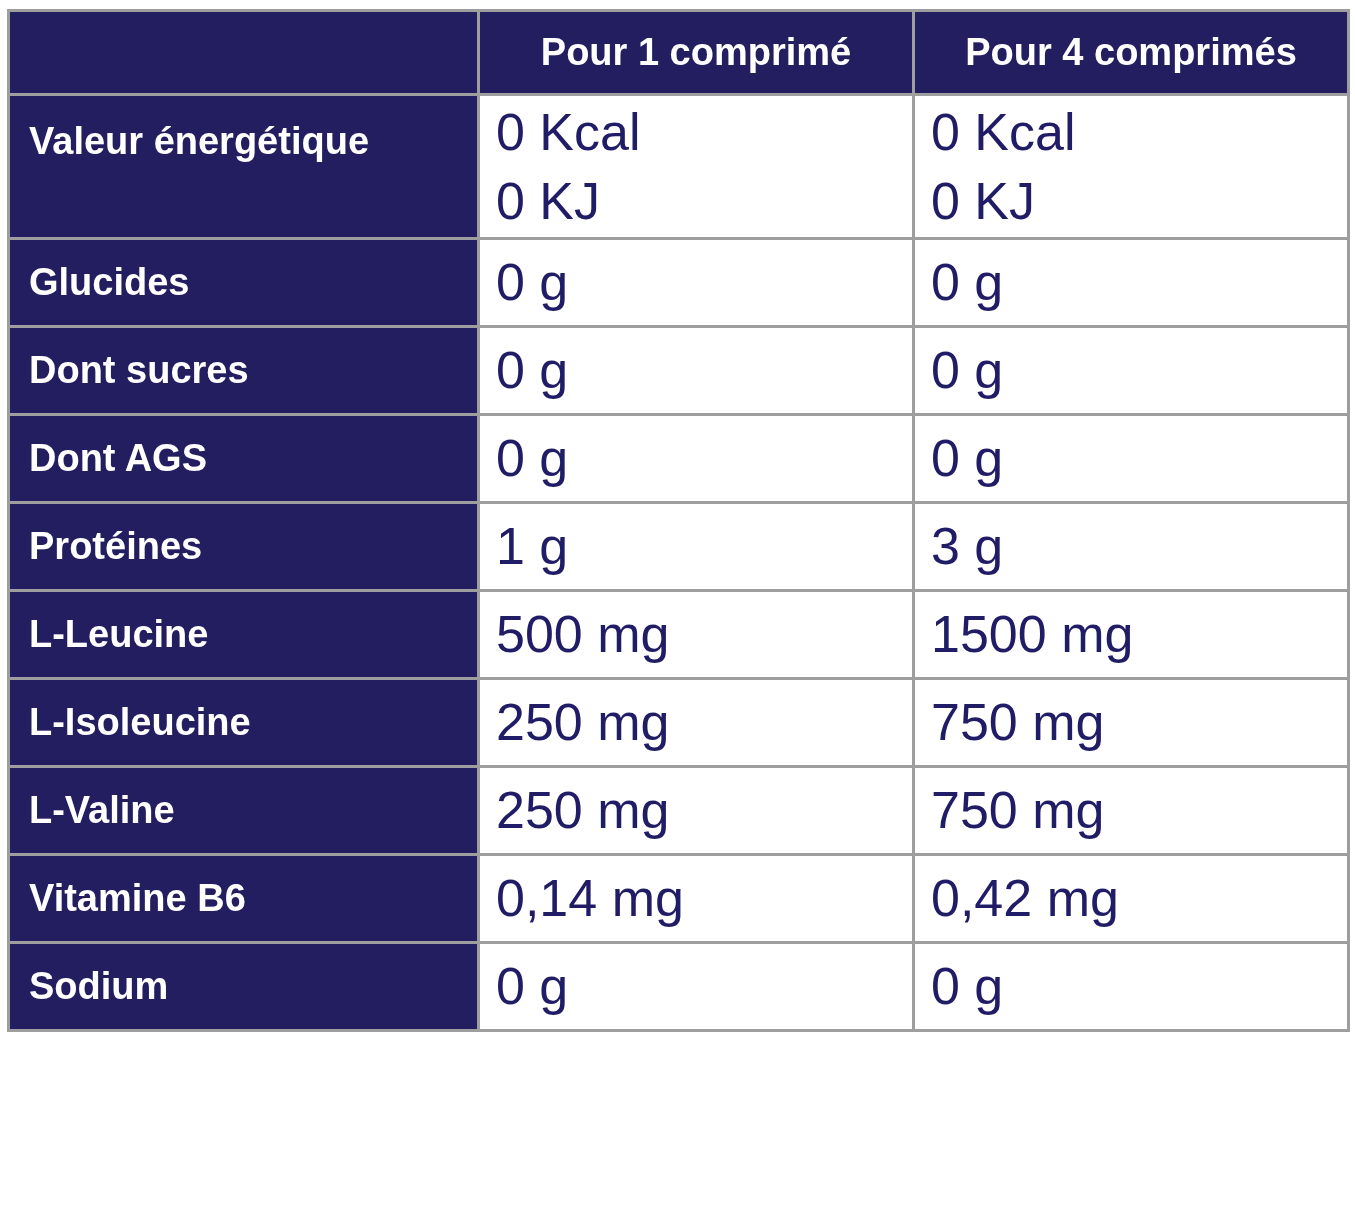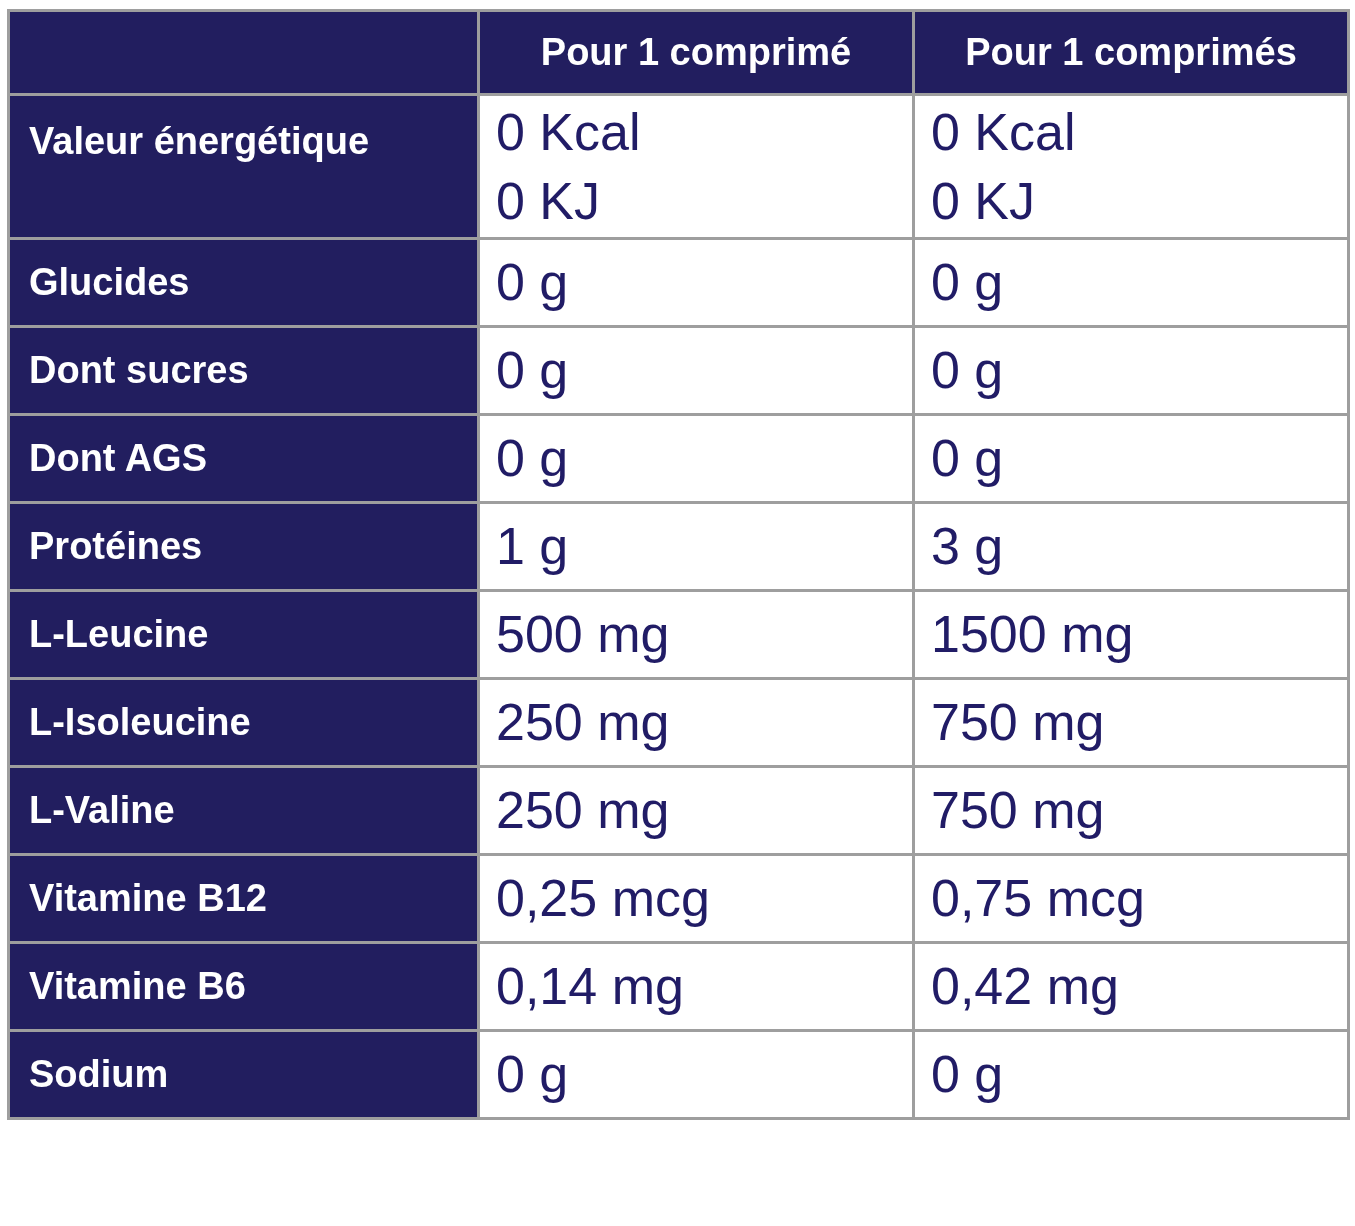--- a/index.html
+++ b/index.html
@@ -70,21 +70,21 @@
 <table class="nutrition">
   <colgroup>
     <col class="c1">
       <col class="c2">
       <col class="c3">
   </colgroup>
   <thead>
     <tr>
       <th></th>
       <th>Pour 1 comprimé</th>
-      <th>Pour 1 comprimés</th>
+      <th>Pour 4 comprimés</th>
     </tr>
   </thead>
   <tbody id="rows">
       <tr class="multiline">
     <td class="label">Valeur énergétique</td>
     <td class="value">0 Kcal
 0 KJ</td>
     <td class="value">0 Kcal
 0 KJ</td>
   </tr>
@@ -117,25 +117,20 @@
     <td class="label">L-Isoleucine</td>
     <td class="value">250 mg</td>
     <td class="value">750 mg</td>
   </tr>
       <tr>
     <td class="label">L-Valine</td>
     <td class="value">250 mg</td>
     <td class="value">750 mg</td>
   </tr>
       <tr>
-    <td class="label">Vitamine B12</td>
-    <td class="value">0,25 mcg</td>
-    <td class="value">0,75 mcg</td>
-  </tr>
-      <tr>
     <td class="label">Vitamine B6</td>
     <td class="value">0,14 mg</td>
     <td class="value">0,42 mg</td>
   </tr>
       <tr>
     <td class="label">Sodium</td>
     <td class="value">0 g</td>
     <td class="value">0 g</td>
   </tr>
     </tbody>

